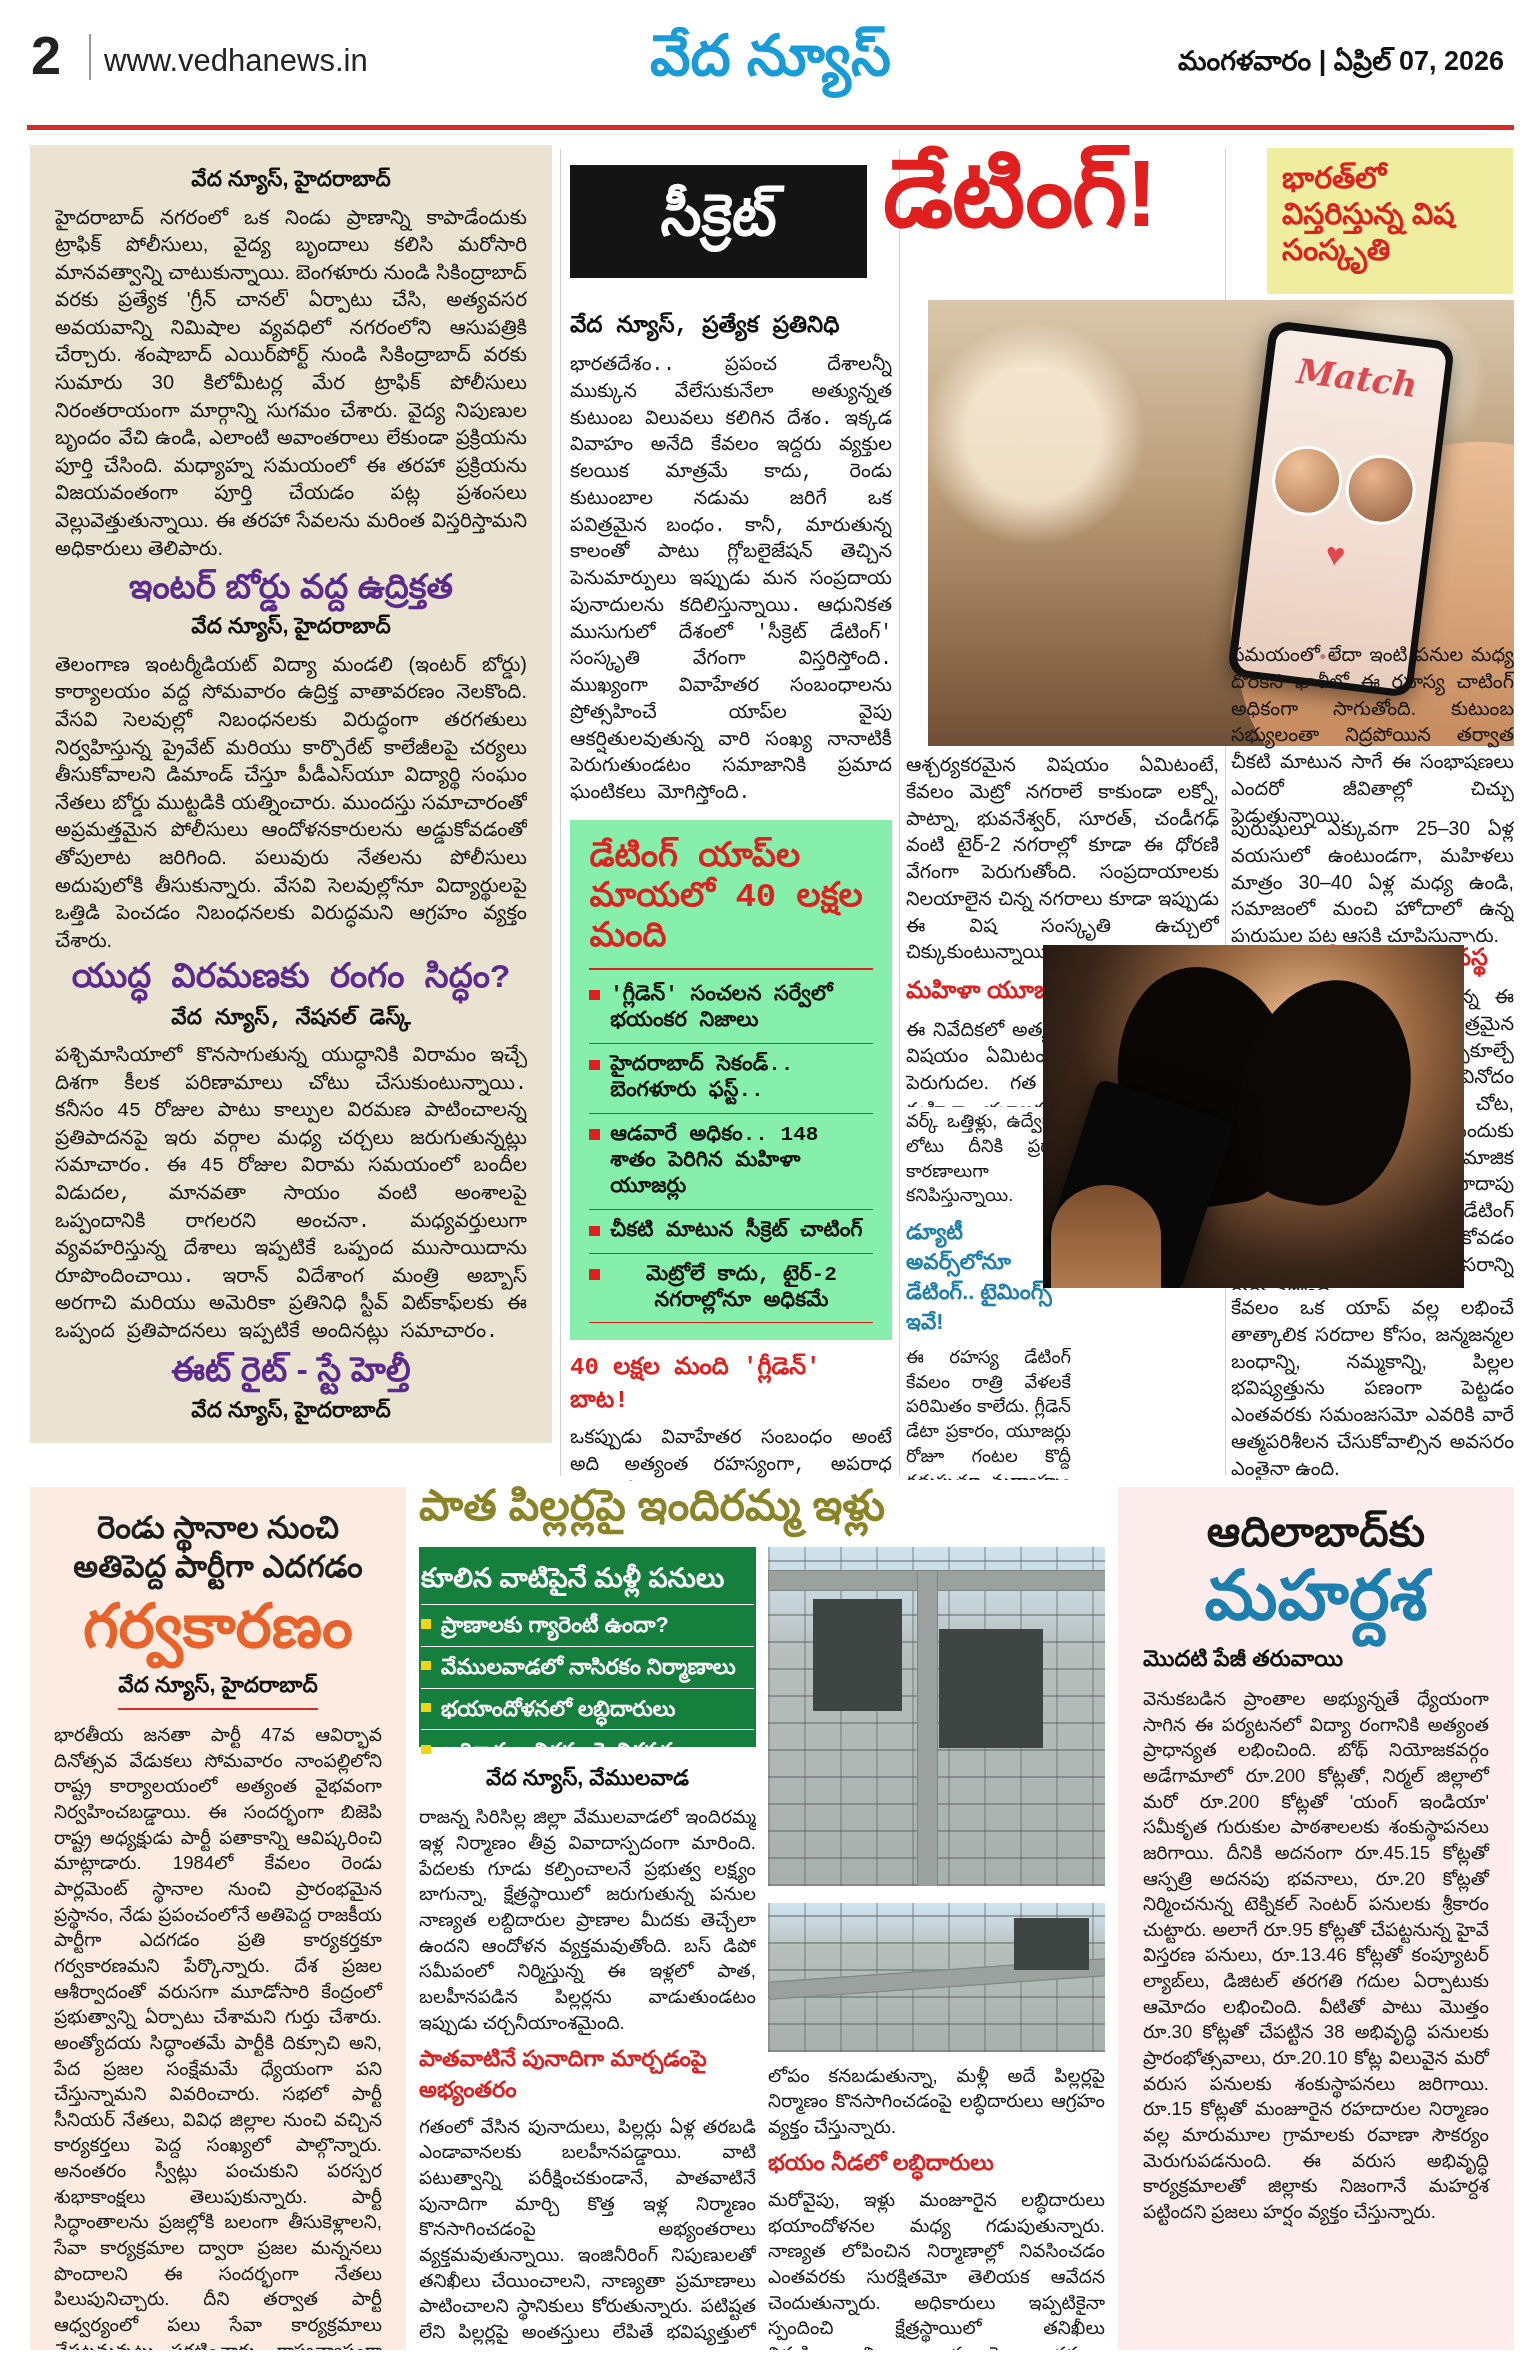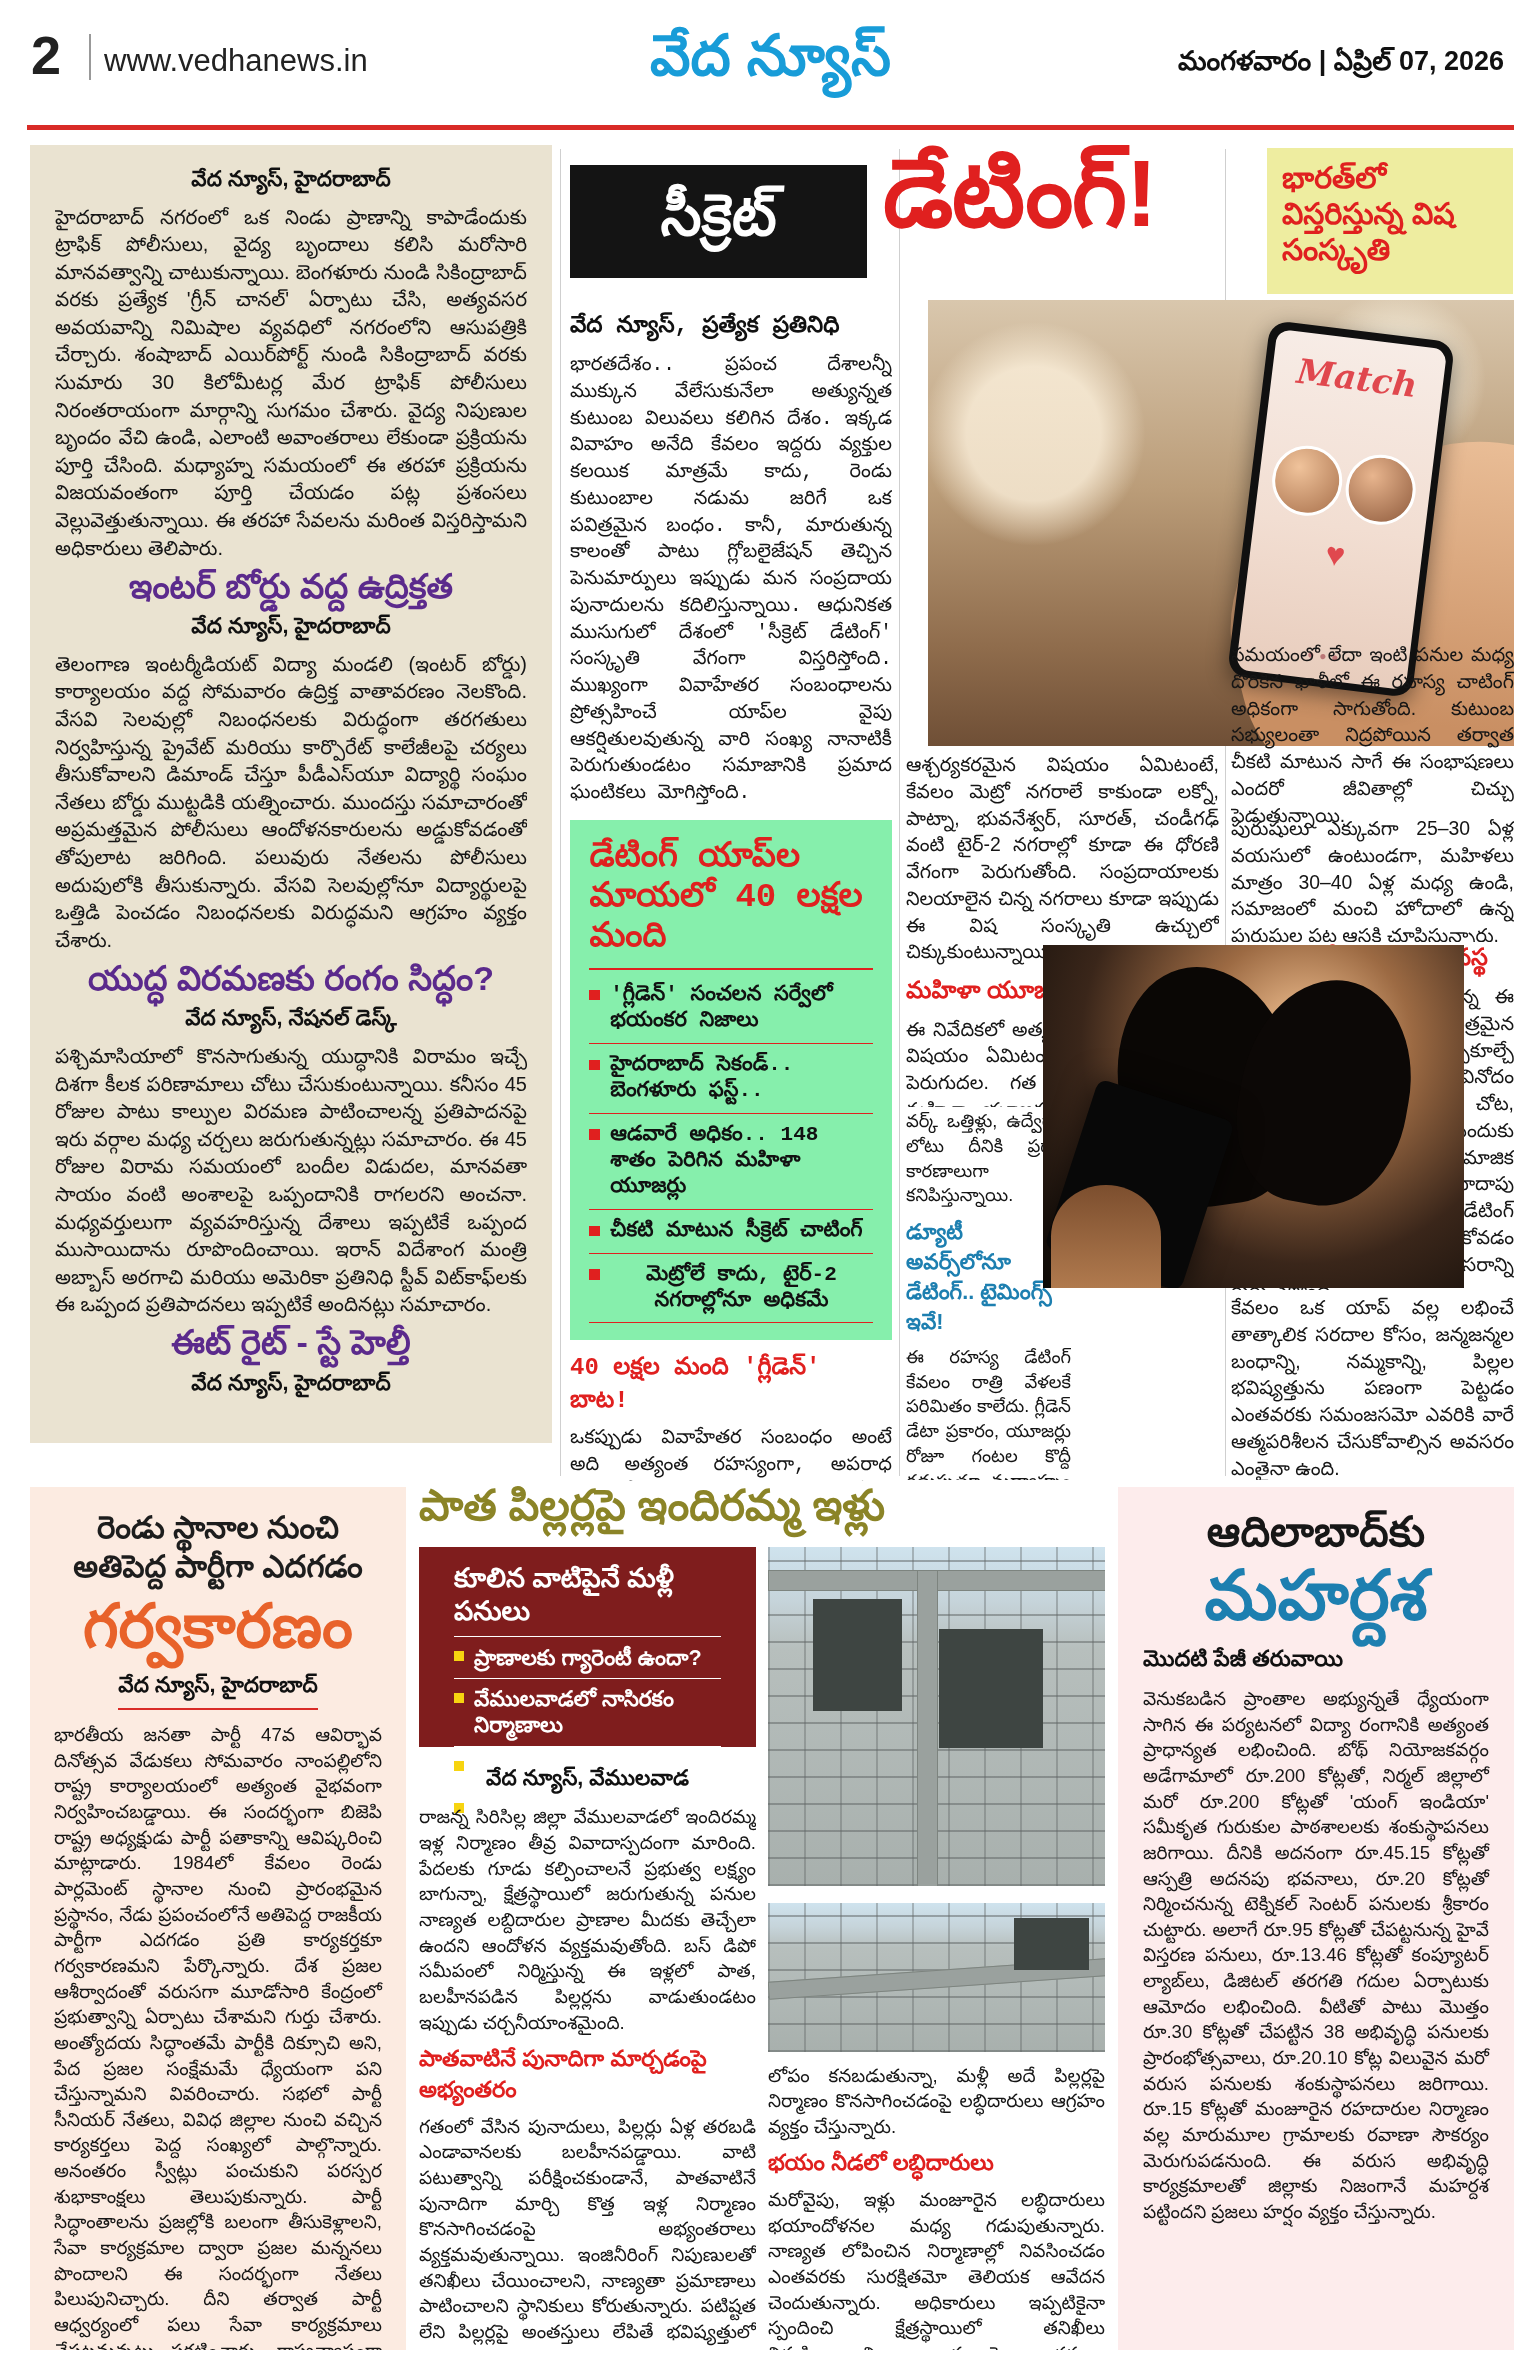--- a/index.html
+++ b/index.html
@@ -86,22 +86,22 @@
   .bl-box{position:absolute;left:30px;top:1487px;width:376px;height:863px;background:#fcebe1;
           box-sizing:border-box;padding:22.4px 24px;overflow:hidden;}
   .bl-h1{font-size:31px;font-weight:bold;color:#1d1d1d;text-align:center;line-height:1.25;}
   .bl-h2{font-size:61px;font-weight:900;color:#e8622a;text-align:center;line-height:1.1;margin:6px 0 12px 0;}
   .bl-by{border-bottom:2.2px solid #d92b27;display:inline-block;padding-bottom:6px;}
   .bl-bywrap{text-align:center;margin-bottom:12px;}
   .bl-box .bodytxt{font-size:18.6px;}
   .bm{position:absolute;left:419px;top:1482px;width:686px;height:868px;overflow:hidden;}
   .bm-head{font-size:43px;font-weight:bold;color:#8b8427;text-align:left;line-height:1.1;margin-bottom:18px;}
   .bm-grid{position:relative;}
-  .green-box{position:absolute;left:0;top:0;width:337px;height:200px;background:#7f1d1d;box-sizing:border-box;
-             padding:15px 35px;color:#fff;}
+  .green-box{position:absolute;left:0;top:0;width:337px;height:200px;background:#15803d;box-sizing:border-box;
+             padding:15px 2px;color:#fff;}
   .gb-title{font-size:27px;font-weight:bold;border-bottom:1.5px solid #fff;padding-bottom:9px;line-height:1.2;}
   .gb-list{list-style:none;margin:0;padding:0;}
   .gb-list li{display:flex;gap:10.4px;align-items:flex-start;font-size:21.6px;font-weight:bold;
               border-bottom:1.5px solid #fff;padding:7.5px 0;line-height:1.2;}
   .gb-list li:last-child{border-bottom:none;}
   .gb-sq{flex:0 0 9.7px;width:9.7px;height:9.7px;background:#f7d410;margin-top:6.7px;}
   .photo-build{position:relative;overflow:hidden;
      background:
        repeating-linear-gradient(0deg, rgba(95,100,100,.5) 0 2.2px, rgba(0,0,0,0) 2.2px 27px),
        repeating-linear-gradient(90deg, rgba(95,100,100,.38) 0 2.2px, rgba(0,0,0,0) 2.2px 36px),
@@ -139,21 +139,21 @@
   <section class="left-panel">
     <article class="lp-art" style="min-height:388px;">
       <div class="byline lp-by">వేద న్యూస్, హైదరాబాద్</div>
       <p class="bodytxt" style="font-size:20px;margin:0;">హైదరాబాద్ నగరంలో ఒక నిండు ప్రాణాన్ని కాపాడేందుకు ట్రాఫిక్ పోలీసులు, వైద్య బృందాలు కలిసి మరోసారి మానవత్వాన్ని చాటుకున్నాయి. బెంగళూరు నుండి సికింద్రాబాద్ వరకు ప్రత్యేక 'గ్రీన్ చానల్' ఏర్పాటు చేసి, అత్యవసర అవయవాన్ని నిమిషాల వ్యవధిలో నగరంలోని ఆసుపత్రికి చేర్చారు. శంషాబాద్ ఎయిర్‌పోర్ట్ నుండి సికింద్రాబాద్ వరకు సుమారు 30 కిలోమీటర్ల మేర ట్రాఫిక్ పోలీసులు నిరంతరాయంగా మార్గాన్ని సుగమం చేశారు. వైద్య నిపుణుల బృందం వేచి ఉండి, ఎలాంటి అవాంతరాలు లేకుండా ప్రక్రియను పూర్తి చేసింది. మధ్యాహ్న సమయంలో ఈ తరహా ప్రక్రియను విజయవంతంగా పూర్తి చేయడం పట్ల ప్రశంసలు వెల్లువెత్తుతున్నాయి. ఈ తరహా సేవలను మరింత విస్తరిస్తామని అధికారులు తెలిపారు.</p>
     </article>
     <article class="lp-art" style="min-height:268px;">
       <div class="lp-head">ఇంటర్ బోర్డు వద్ద ఉద్రిక్తత</div>
       <div class="byline lp-by">వేద న్యూస్, హైదరాబాద్</div>
       <p class="bodytxt" style="font-size:20px;margin:0;">తెలంగాణ ఇంటర్మీడియట్ విద్యా మండలి (ఇంటర్ బోర్డు) కార్యాలయం వద్ద సోమవారం ఉద్రిక్త వాతావరణం నెలకొంది. వేసవి సెలవుల్లో నిబంధనలకు విరుద్ధంగా తరగతులు నిర్వహిస్తున్న ప్రైవేట్ మరియు కార్పొరేట్ కాలేజీలపై చర్యలు తీసుకోవాలని డిమాండ్ చేస్తూ పీడీఎస్‌యూ విద్యార్థి సంఘం నేతలు బోర్డు ముట్టడికి యత్నించారు. ముందస్తు సమాచారంతో అప్రమత్తమైన పోలీసులు ఆందోళనకారులను అడ్డుకోవడంతో తోపులాట జరిగింది. పలువురు నేతలను పోలీసులు అదుపులోకి తీసుకున్నారు. వేసవి సెలవుల్లోనూ విద్యార్థులపై ఒత్తిడి పెంచడం నిబంధనలకు విరుద్ధమని ఆగ్రహం వ్యక్తం చేశారు.</p>
     </article>
-    <article class="lp-art" style="min-height:358px;">
+    <article class="lp-art" style="min-height:358px;font-family:Liberation Mono, monospace;">
       <div class="lp-head">యుద్ధ విరమణకు రంగం సిద్ధం?</div>
       <div class="byline lp-by">వేద న్యూస్, నేషనల్ డెస్క్</div>
       <p class="bodytxt" style="font-size:20px;margin:0;">పశ్చిమాసియాలో కొనసాగుతున్న యుద్ధానికి విరామం ఇచ్చే దిశగా కీలక పరిణామాలు చోటు చేసుకుంటున్నాయి. కనీసం 45 రోజుల పాటు కాల్పుల విరమణ పాటించాలన్న ప్రతిపాదనపై ఇరు వర్గాల మధ్య చర్చలు జరుగుతున్నట్లు సమాచారం. ఈ 45 రోజుల విరామ సమయంలో బందీల విడుదల, మానవతా సాయం వంటి అంశాలపై ఒప్పందానికి రాగలరని అంచనా. మధ్యవర్తులుగా వ్యవహరిస్తున్న దేశాలు ఇప్పటికే ఒప్పంద ముసాయిదాను రూపొందించాయి. ఇరాన్ విదేశాంగ మంత్రి అబ్బాస్ అరగాచి మరియు అమెరికా ప్రతినిధి స్టీవ్ విట్‌కాఫ్‌లకు ఈ ఒప్పంద ప్రతిపాదనలు ఇప్పటికే అందినట్లు సమాచారం.</p>
     </article>
     <article class="lp-art">
       <div class="lp-head">ఈట్ రైట్ - స్టే హెల్తీ</div>
       <div class="byline lp-by">వేద న్యూస్, హైదరాబాద్</div>
 
     </article>
   </section>

